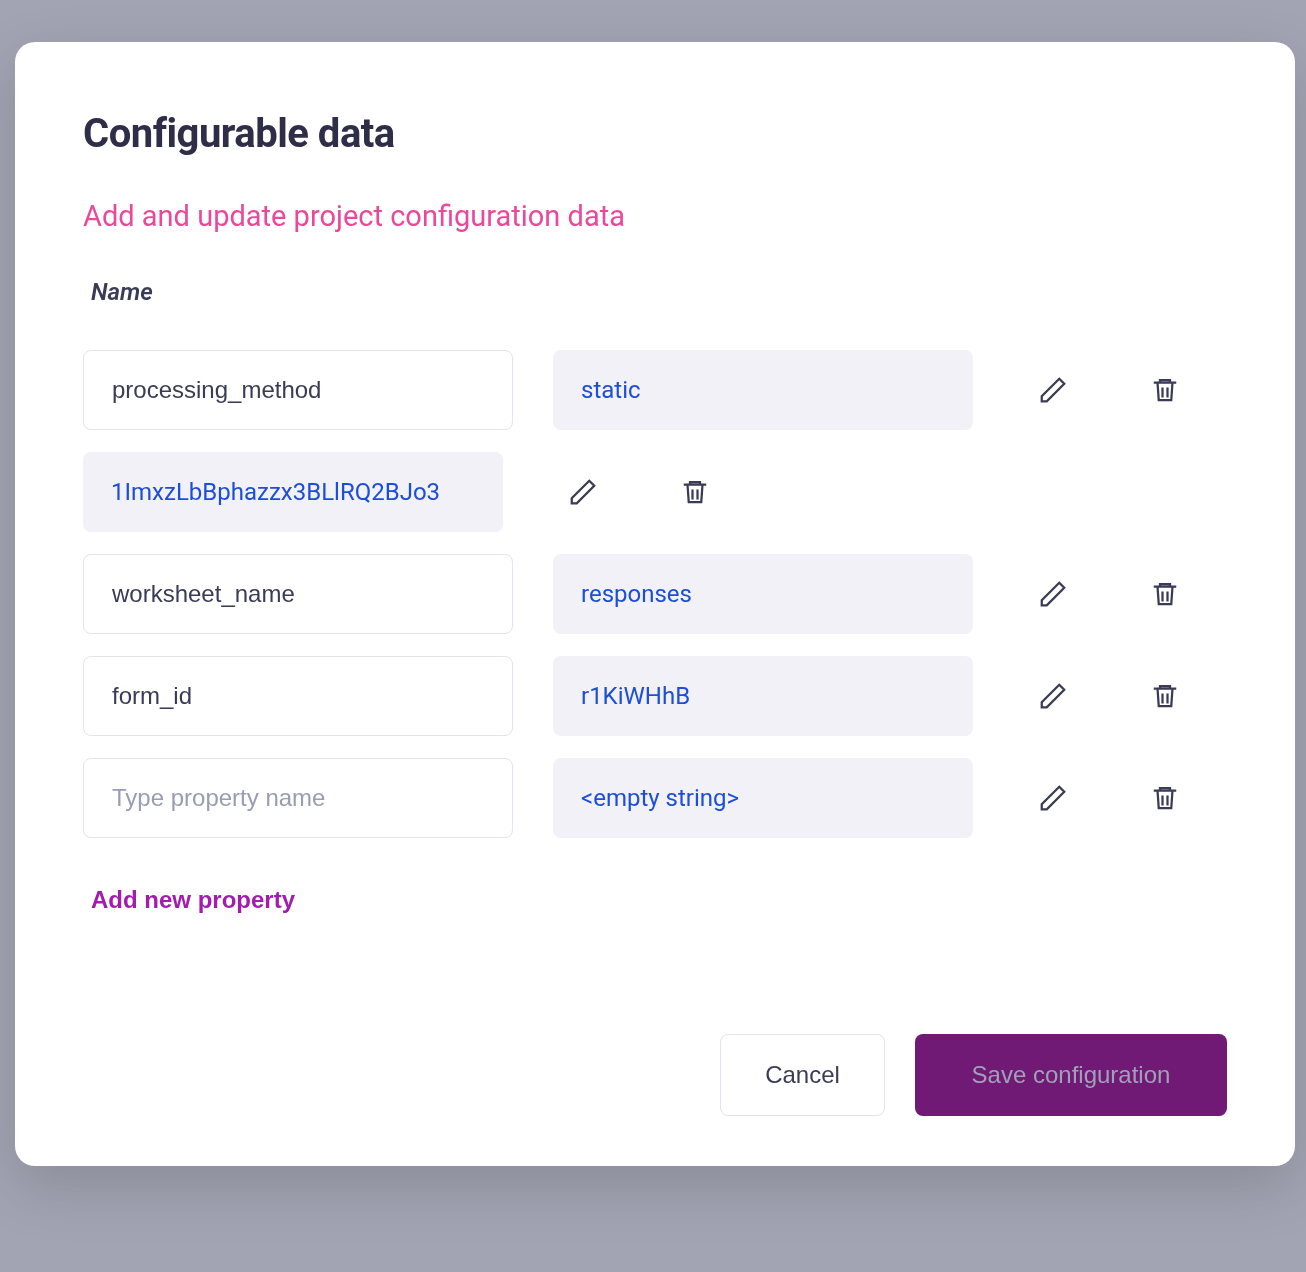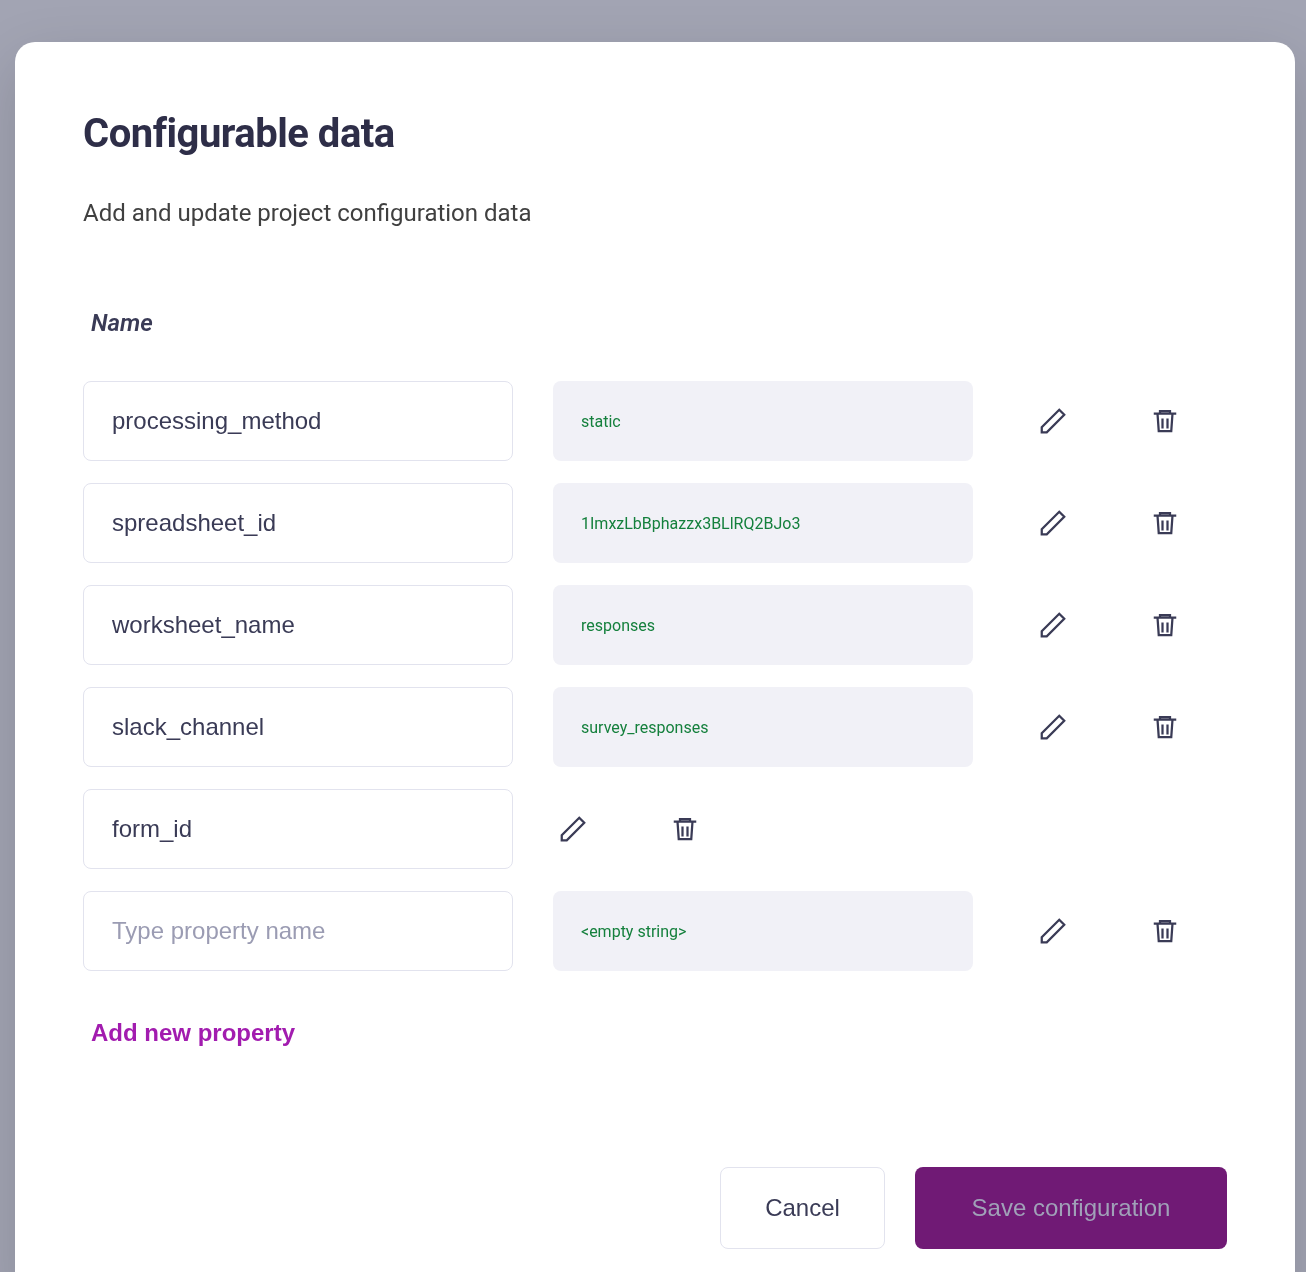--- a/index.html
+++ b/index.html
@@ -31,23 +31,23 @@
       box-shadow: 0 20px 60px rgba(0,0,0,0.15);
     }
     .modal-title {
       font-size: 40px;
       font-weight: 700;
       color: #2e2e48;
       margin-bottom: 42px;
       letter-spacing: -0.5px;
     }
     .modal-subtitle {
-      font-size: 24px;
-      color: #404040;
-      margin-bottom: 82px;
+      font-size: 29px;
+      color: #ec4899;
+      margin-bottom: 45px;
     }
     .table-header {
       display: flex;
       margin-bottom: 20px;
     }
     .th-name {
       width: 470px;
       font-size: 24px;
       font-weight: 600;
       color: #3a3b56;
@@ -86,22 +86,22 @@
       color: #9b9cb3;
     }
     .value-box {
       width: 420px;
       height: 80px;
       background: #f1f1f7;
       border-radius: 8px;
       display: flex;
       align-items: center;
       padding: 8px 28px;
-      font-size: 16px;
-      color: #15803d;
+      font-size: 24px;
+      color: #1d4ed8;
       margin-right: 60px;
       overflow: hidden;
       white-space: nowrap;
     }
     .icon-btn {
       width: 40px;
       height: 40px;
       background: none;
       border: none;
       cursor: pointer;
@@ -181,21 +181,20 @@
           </svg>
       </button>
       <button class="icon-btn">
         <svg viewBox="0 0 24 24">
             <path d="M3 6h18M8 6V4h8v2M6 6l1 14h10l1-14M10 10v8M14 10v8"></path>
           </svg>
       </button>
     </div>
 
     <div class="row">
-      <input class="name-input" value="spreadsheet_id" style="">
       <div class="value-box">1ImxzLbBphazzx3BLlRQ2BJo3</div>
       <button class="icon-btn edit">
         <svg viewBox="0 0 24 24">
             <path d="M17 3l4 4L7 21H3v-4L17 3z"></path>
           </svg>
       </button>
       <button class="icon-btn">
         <svg viewBox="0 0 24 24">
             <path d="M3 6h18M8 6V4h8v2M6 6l1 14h10l1-14M10 10v8M14 10v8"></path>
           </svg>
@@ -210,37 +209,24 @@
             <path d="M17 3l4 4L7 21H3v-4L17 3z"></path>
           </svg>
       </button>
       <button class="icon-btn">
         <svg viewBox="0 0 24 24">
             <path d="M3 6h18M8 6V4h8v2M6 6l1 14h10l1-14M10 10v8M14 10v8"></path>
           </svg>
       </button>
     </div>
 
-    <div class="row">
-      <input class="name-input" value="slack_channel" style="">
-      <div class="value-box">survey_responses</div>
-      <button class="icon-btn edit">
-        <svg viewBox="0 0 24 24">
-            <path d="M17 3l4 4L7 21H3v-4L17 3z"></path>
-          </svg>
-      </button>
-      <button class="icon-btn">
-        <svg viewBox="0 0 24 24">
-            <path d="M3 6h18M8 6V4h8v2M6 6l1 14h10l1-14M10 10v8M14 10v8"></path>
-          </svg>
-      </button>
-    </div>
 
     <div class="row">
       <input class="name-input" value="form_id" style="">
+      <div class="value-box">r1KiWHhB</div>
       <button class="icon-btn edit">
         <svg viewBox="0 0 24 24">
             <path d="M17 3l4 4L7 21H3v-4L17 3z"></path>
           </svg>
       </button>
       <button class="icon-btn">
         <svg viewBox="0 0 24 24">
             <path d="M3 6h18M8 6V4h8v2M6 6l1 14h10l1-14M10 10v8M14 10v8"></path>
           </svg>
       </button>

